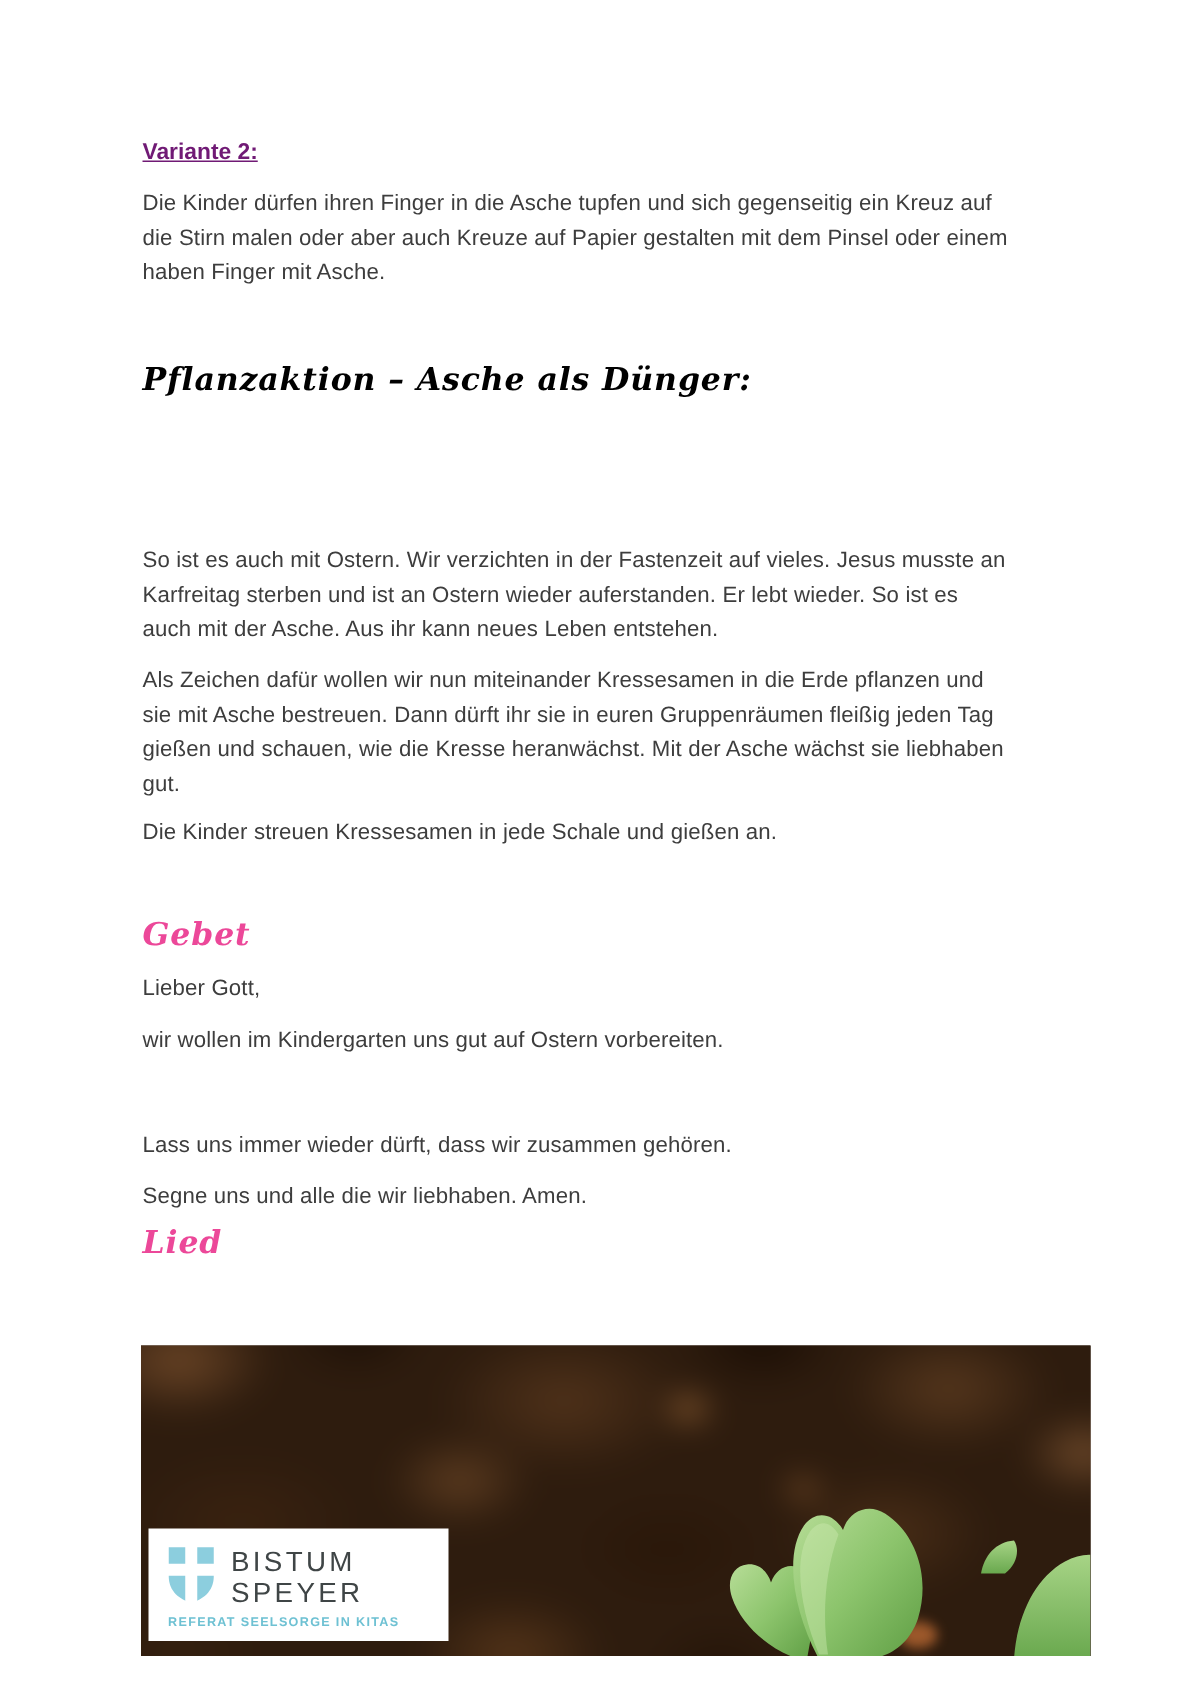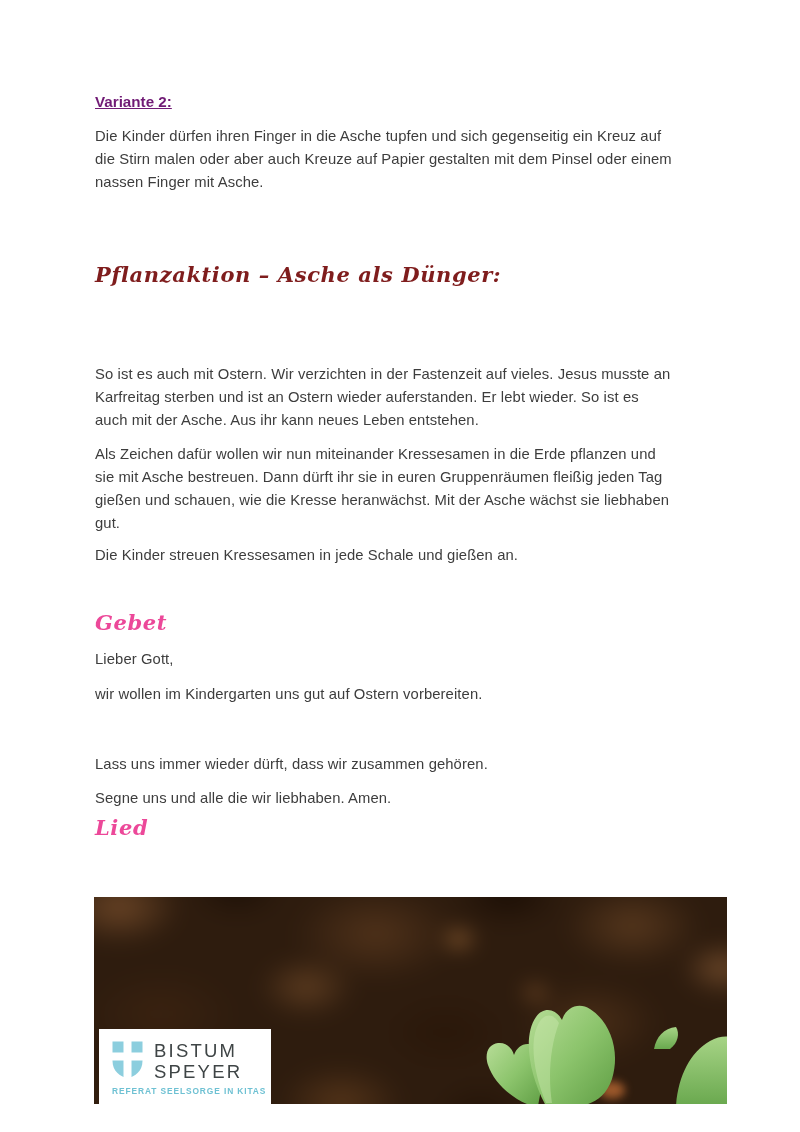--- a/index.html
+++ b/index.html
@@ -12,21 +12,21 @@
     font-size:14.8px; line-height:23px; white-space:pre; margin:0; color:#3d3d3d;
     letter-spacing:0.1px;
   }
   .heading-underline {
     font-size:15.2px; font-weight:bold; color:#701a75; text-decoration:underline;
   }
   .h-script {
     font-family:"DejaVu Serif", serif; font-style:italic; font-weight:600;
     font-size:21px; letter-spacing:0.6px; margin:0;
   }
-  .h-orange { color:#7f1d1d;margin-top:22px; }
+  .h-orange { color:#000000; }
   .h-gold   { color:#ec4899; }
 
   
   .photo {
     position:absolute; left:94px; top:897px; width:633px; height:207px;
     overflow:hidden; background:#2e1c0e;
   }
   .soil {
     position:absolute; inset:-30px; filter:blur(10px);
     background:
@@ -48,21 +48,21 @@
       #2e1c0e;
   }
   .seed-blob {
     position:absolute; left:505px; top:184px; width:26px; height:18px;
     background:#a85f2e; border-radius:50%; filter:blur(4px); opacity:.9;
   }
   .seedling { position:absolute; inset:0; }
 
   
   .logo-box {
-    position:absolute; left:5px; top:132px; width:172px; height:75px;
+    position:absolute; left:5px; top:122px; width:200px; height:75px;
     background:#ffffff;
   }
   .logo-shield { position:absolute; left:13px; top:12px; }
   .logo-text {
     position:absolute; left:55px; top:11px; color:#3f4546;
     font-size:18.5px; line-height:21px; letter-spacing:2.2px; font-weight:400;
   }
   .logo-subline {
     position:absolute; left:13px; top:57px; color:#6ec1d3;
     font-size:8.4px; letter-spacing:0.9px; font-weight:bold; white-space:pre;
@@ -70,21 +70,21 @@
 </style>
 </head>
 <body>
 
 <div class="page">
 
   <div class="abs heading-underline" style="top:93px;">Variante 2:</div>
 
   <p class="abs body-text" style="top:125px;">Die Kinder dürfen ihren Finger in die Asche tupfen und sich gegenseitig ein Kreuz auf
 die Stirn malen oder aber auch Kreuze auf Papier gestalten mit dem Pinsel oder einem
-nassen Finger mit Asche.</p>
+haben Finger mit Asche.</p>
 
   <h2 class="abs h-script h-orange" style="top:240px;">Pflanzaktion – Asche als Dünger:</h2>
 
 
   <p class="abs body-text" style="top:363px;">So ist es auch mit Ostern. Wir verzichten in der Fastenzeit auf vieles. Jesus musste an
 Karfreitag sterben und ist an Ostern wieder auferstanden. Er lebt wieder. So ist es
 auch mit der Asche. Aus ihr kann neues Leben entstehen.</p>
 
   <p class="abs body-text" style="top:443px;">Als Zeichen dafür wollen wir nun miteinander Kressesamen in die Erde pflanzen und
 sie mit Asche bestreuen. Dann dürft ihr sie in euren Gruppenräumen fleißig jeden Tag

